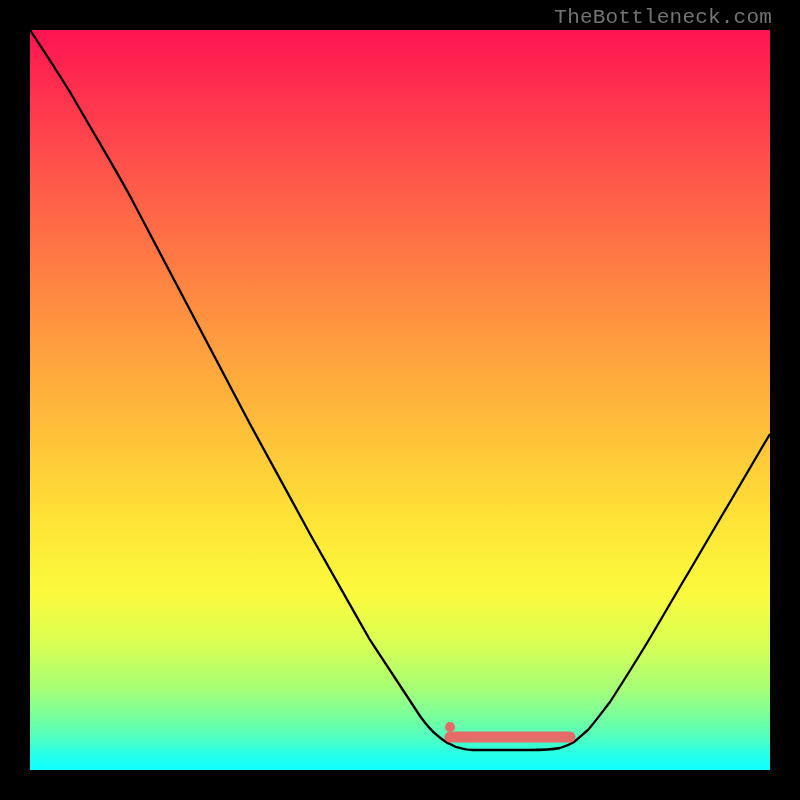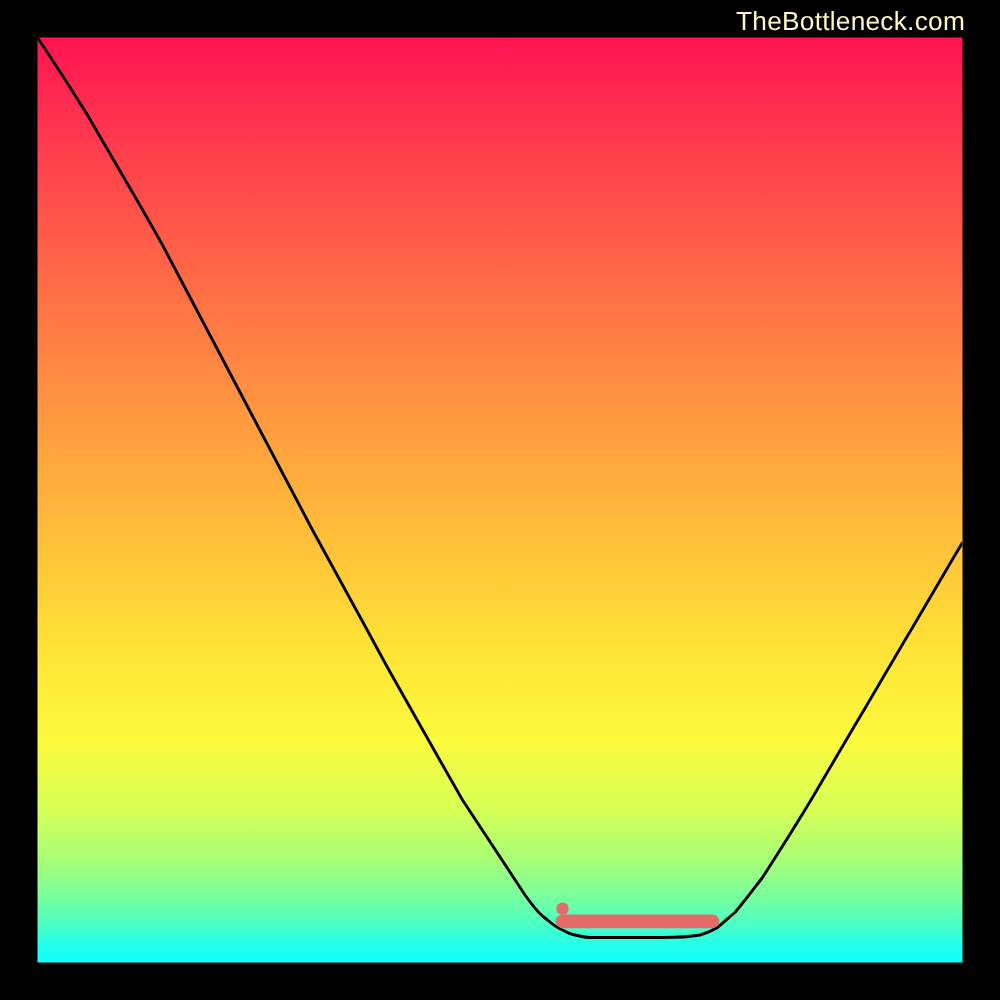--- a/index.html
+++ b/index.html
@@ -39,24 +39,25 @@
       #76ffa0 93%,
       #4affc6 96%,
       #24ffea 98%,
       #11fffe 100%
     );
   }
   .watermark {
     position: absolute;
     top: 6px;
     right: 28px;
-    color: #fef9c3;
+    color: #737373;
     font-size: 21px;
     font-weight: 400;
     letter-spacing: 0.2px;
+    font-family: Liberation Mono, monospace;
   }
   svg.overlay {
     position: absolute;
     left: 0;
     top: 0;
     width: 740px;
     height: 740px;
   }
   .curve {
     fill: none;

